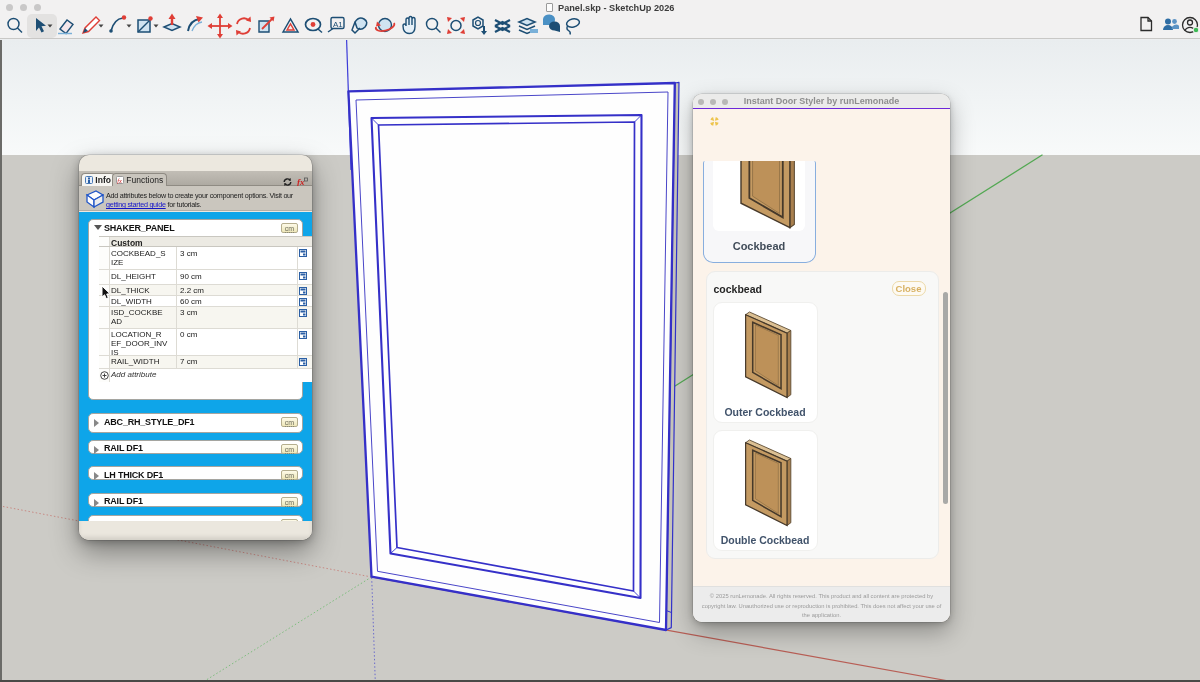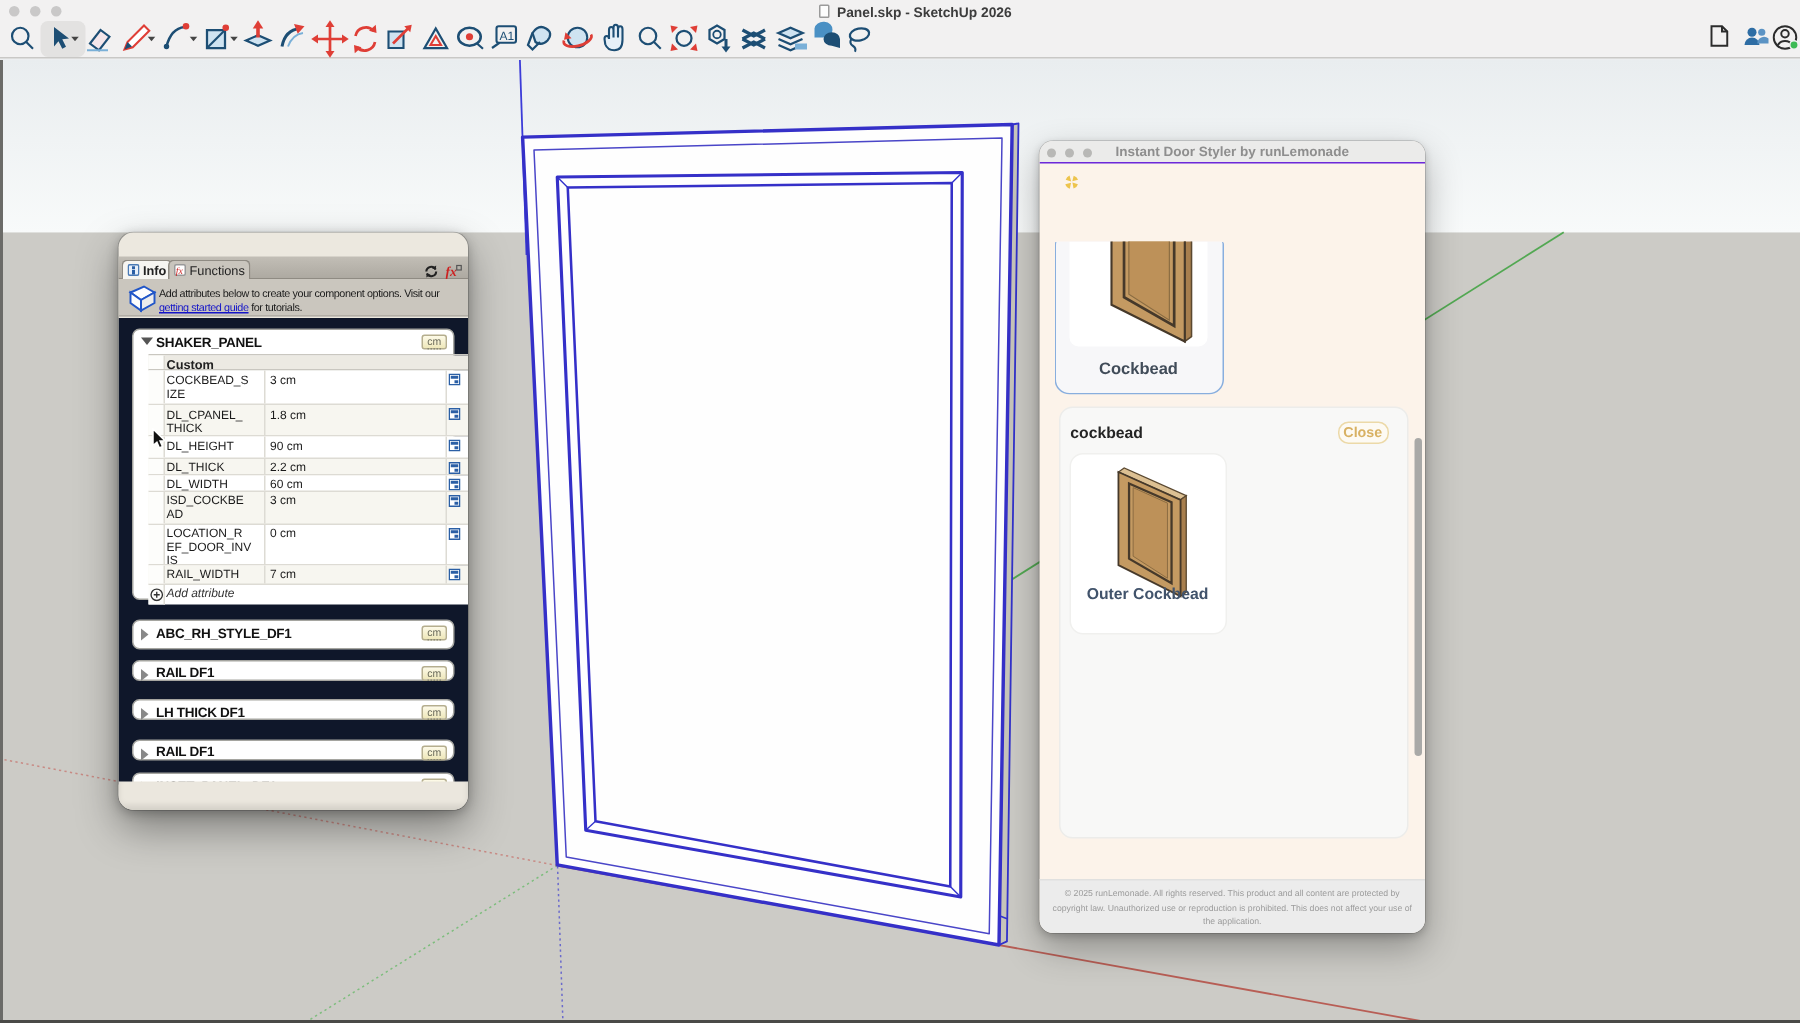--- a/index.html
+++ b/index.html
@@ -32,21 +32,21 @@
   #ca-tabs { position:absolute; left:0; top:16px; width:100%; height:15px;
     background:linear-gradient(#c2beb6,#aeaaa2); border-bottom:1px solid #8f8b83; }
   .tab { position:absolute; top:2px; height:13px; border:1px solid #8f8b83; border-bottom:none;
     border-radius:4px 4px 0 0; font-size:8.5px; line-height:12px; padding:0 3px; white-space:nowrap; }
   #tab-info { left:2px; background:#f6f5f1; font-weight:bold; color:#222; }
   #tab-func { left:33px; background:#c9c5bd; color:#222; }
   .tbtn { position:absolute; top:2px; width:13px; height:12px; }
   #ca-info { position:absolute; left:0; top:31px; width:100%; height:25px; background:#cac6be; border-bottom:1px solid #b2aea6; }
   #ca-info .txt { position:absolute; left:27px; top:4.5px; width:208px; font-size:7.2px; letter-spacing:-0.26px; color:#1c1c1c; line-height:9.6px; }
   #ca-info a { color:#1414c8; text-decoration:underline; }
-  #ca-body { position:absolute; left:0; top:57px; width:100%; height:311px; background:#0f172a; overflow:hidden; }
+  #ca-body { position:absolute; left:0; top:57px; width:100%; height:311px; background:#0ea5e9; overflow:hidden; }
   .sec { position:absolute; left:9px; width:215px; background:#fff; border:1px solid #a5a5a0; border-radius:5px; }
   .sechead { position:relative; height:16px; }
   .tri { position:absolute; left:5px; top:5px; width:0; height:0; }
   .tri.down { border-left:4px solid transparent; border-right:4px solid transparent; border-top:5px solid #555; }
   .tri.right { border-top:4px solid transparent; border-bottom:4px solid transparent; border-left:5px solid #888; }
   .secname { position:absolute; left:15px; top:2.5px; font-size:9px; letter-spacing:-0.2px; font-weight:bold; color:#111; }
   .cmb { position:absolute; right:4px; top:3px; width:17px; height:10px; border:1px solid #b5ae8e;
     border-radius:2px; background:linear-gradient(#fdfae8,#eee7b9); font-size:7px; color:#6b6b5a; text-align:center; line-height:9px; }
   .cmb span { border-bottom:1px dotted #8a8a74; }
   #shaker-table { position:absolute; left:10px; top:16px; width:213px; border-top:1px solid #c9c7c0; }
@@ -74,21 +74,21 @@
   .card-sel { position:absolute; left:9.5px; top:67px; width:113px; height:102px;
     background:#f7f7f9; border:1.5px solid #88aede; border-top:none; border-radius:2px 2px 10px 10px; overflow:hidden; }
   .card-sel .thumb { position:absolute; left:9px; top:0; width:92px; height:70px; background:#fff; border-radius:0 0 6px 6px; }
   .card-sel .lbl { position:absolute; left:0; top:79px; width:100%; text-align:center; font-size:11px; font-weight:bold; color:#414c59; }
   #panelbox { position:absolute; left:12.5px; top:177px; width:233px; height:287.5px;
     background:#f8f8f7; border:1px solid #ececea; border-radius:9px; }
   #panelbox .hd { position:absolute; left:7px; top:11px; font-size:10.5px; font-weight:bold; color:#242424; }
   #closebtn { position:absolute; right:12px; top:8.5px; width:34px; height:15px; border:1.5px solid #ecd9a8;
     border-radius:7px; text-align:center; font-size:9.5px; font-weight:bold; color:#d8b163; line-height:13px; background:#fdfaf3; }
   .gcard { position:absolute; width:105px; height:121px; background:#fff; border:1px solid #f0f0ee; border-radius:9px; }
-  .gcard .lbl { position:absolute; left:0; bottom:20px; width:100%; text-align:center; font-size:10.5px; font-weight:bold; color:#41536b; }
+  .gcard .lbl { position:absolute; left:0; bottom:4px; width:100%; text-align:center; font-size:10.5px; font-weight:bold; color:#41536b; }
   #ids-scroll { position:absolute; right:2.5px; top:198px; width:5px; height:212px; background:#a9a9a7; border-radius:3px; }
   #ids-footer { position:absolute; left:0; bottom:0; width:100%; height:36px; background:#ececec; border-top:1px solid #e0e0df; }
   #ids-footer .txt { margin-top:5px; text-align:center; font-size:5.8px; color:#9b9b9b; line-height:9.5px; }
 </style>
 </head>
 <body>
 <div id="app">
 
   <div id="sky"></div>
   <div id="ground"></div>
@@ -300,32 +300,20 @@
               <div class="vline1"></div>
               <div class="vline2"></div>
               <div class="nm">COCKBEAD_S<br>IZE</div>
               <div class="vl">3 cm</div>
               <svg class="ic" viewBox="0 0 8 8">
                 <rect x="0.5" y="0.5" width="7" height="7" fill="#fff" stroke="#2b5fa5"></rect>
                 <rect x="1.5" y="1.5" width="5" height="2" fill="#2b5fa5"></rect>
                 <rect x="4" y="4.5" width="2.5" height="2" fill="#2b5fa5"></rect>
               </svg>
             </div>
-          <div class="crow alt" style="height:21px">
-              <div class="gutter"></div>
-              <div class="vline1"></div>
-              <div class="vline2"></div>
-              <div class="nm">DL_CPANEL_<br>THICK</div>
-              <div class="vl">1.8 cm</div>
-              <svg class="ic" viewBox="0 0 8 8">
-                <rect x="0.5" y="0.5" width="7" height="7" fill="#fff" stroke="#2b5fa5"></rect>
-                <rect x="1.5" y="1.5" width="5" height="2" fill="#2b5fa5"></rect>
-                <rect x="4" y="4.5" width="2.5" height="2" fill="#2b5fa5"></rect>
-              </svg>
-            </div>
           <div class="crow" style="height:14.5px">
               <div class="gutter"></div>
               <div class="vline1"></div>
               <div class="vline2"></div>
               <div class="nm">DL_HEIGHT</div>
               <div class="vl">90 cm</div>
               <svg class="ic" viewBox="0 0 8 8">
                 <rect x="0.5" y="0.5" width="7" height="7" fill="#fff" stroke="#2b5fa5"></rect>
                 <rect x="1.5" y="1.5" width="5" height="2" fill="#2b5fa5"></rect>
                 <rect x="4" y="4.5" width="2.5" height="2" fill="#2b5fa5"></rect>
@@ -466,20 +454,26 @@
     </div>
     <div id="panelbox">
       <div class="hd">cockbead</div>
       <div id="closebtn">Close</div>
       <div class="gcard" style="left:6px; top:30px;">
         <svg style="position:absolute;left:24px;top:5px" width="61" height="94" viewBox="0 0 56 86">
             <use href="#doorsym"></use>
           </svg>
         <div class="lbl">Outer Cockbead</div>
       </div>
+      <div class="gcard" style="left:6px; top:157.5px;">
+        <svg style="position:absolute;left:24px;top:5px" width="61" height="94" viewBox="0 0 56 86">
+            <use href="#doorsym"></use>
+          </svg>
+        <div class="lbl">Double Cockbead</div>
+      </div>
     </div>
     <div id="ids-scroll"></div>
     <div id="ids-footer">
       <div class="txt">© 2025 runLemonade. All rights reserved. This product and all content are protected by<br>copyright law. Unauthorized use or reproduction is prohibited. This does not affect your use of<br>the application.</div>
     </div>
   </div>
 
   <svg style="position:absolute;left:100px;top:285px;z-index:60" width="12" height="16" viewBox="0 0 12 16">
     <path d="M2 1 L2 12 L4.6 9.8 L6.2 13.6 L8.3 12.7 L6.7 9 L10 8.8 Z" fill="#111" stroke="#fff" stroke-width="1"></path>
   </svg>

